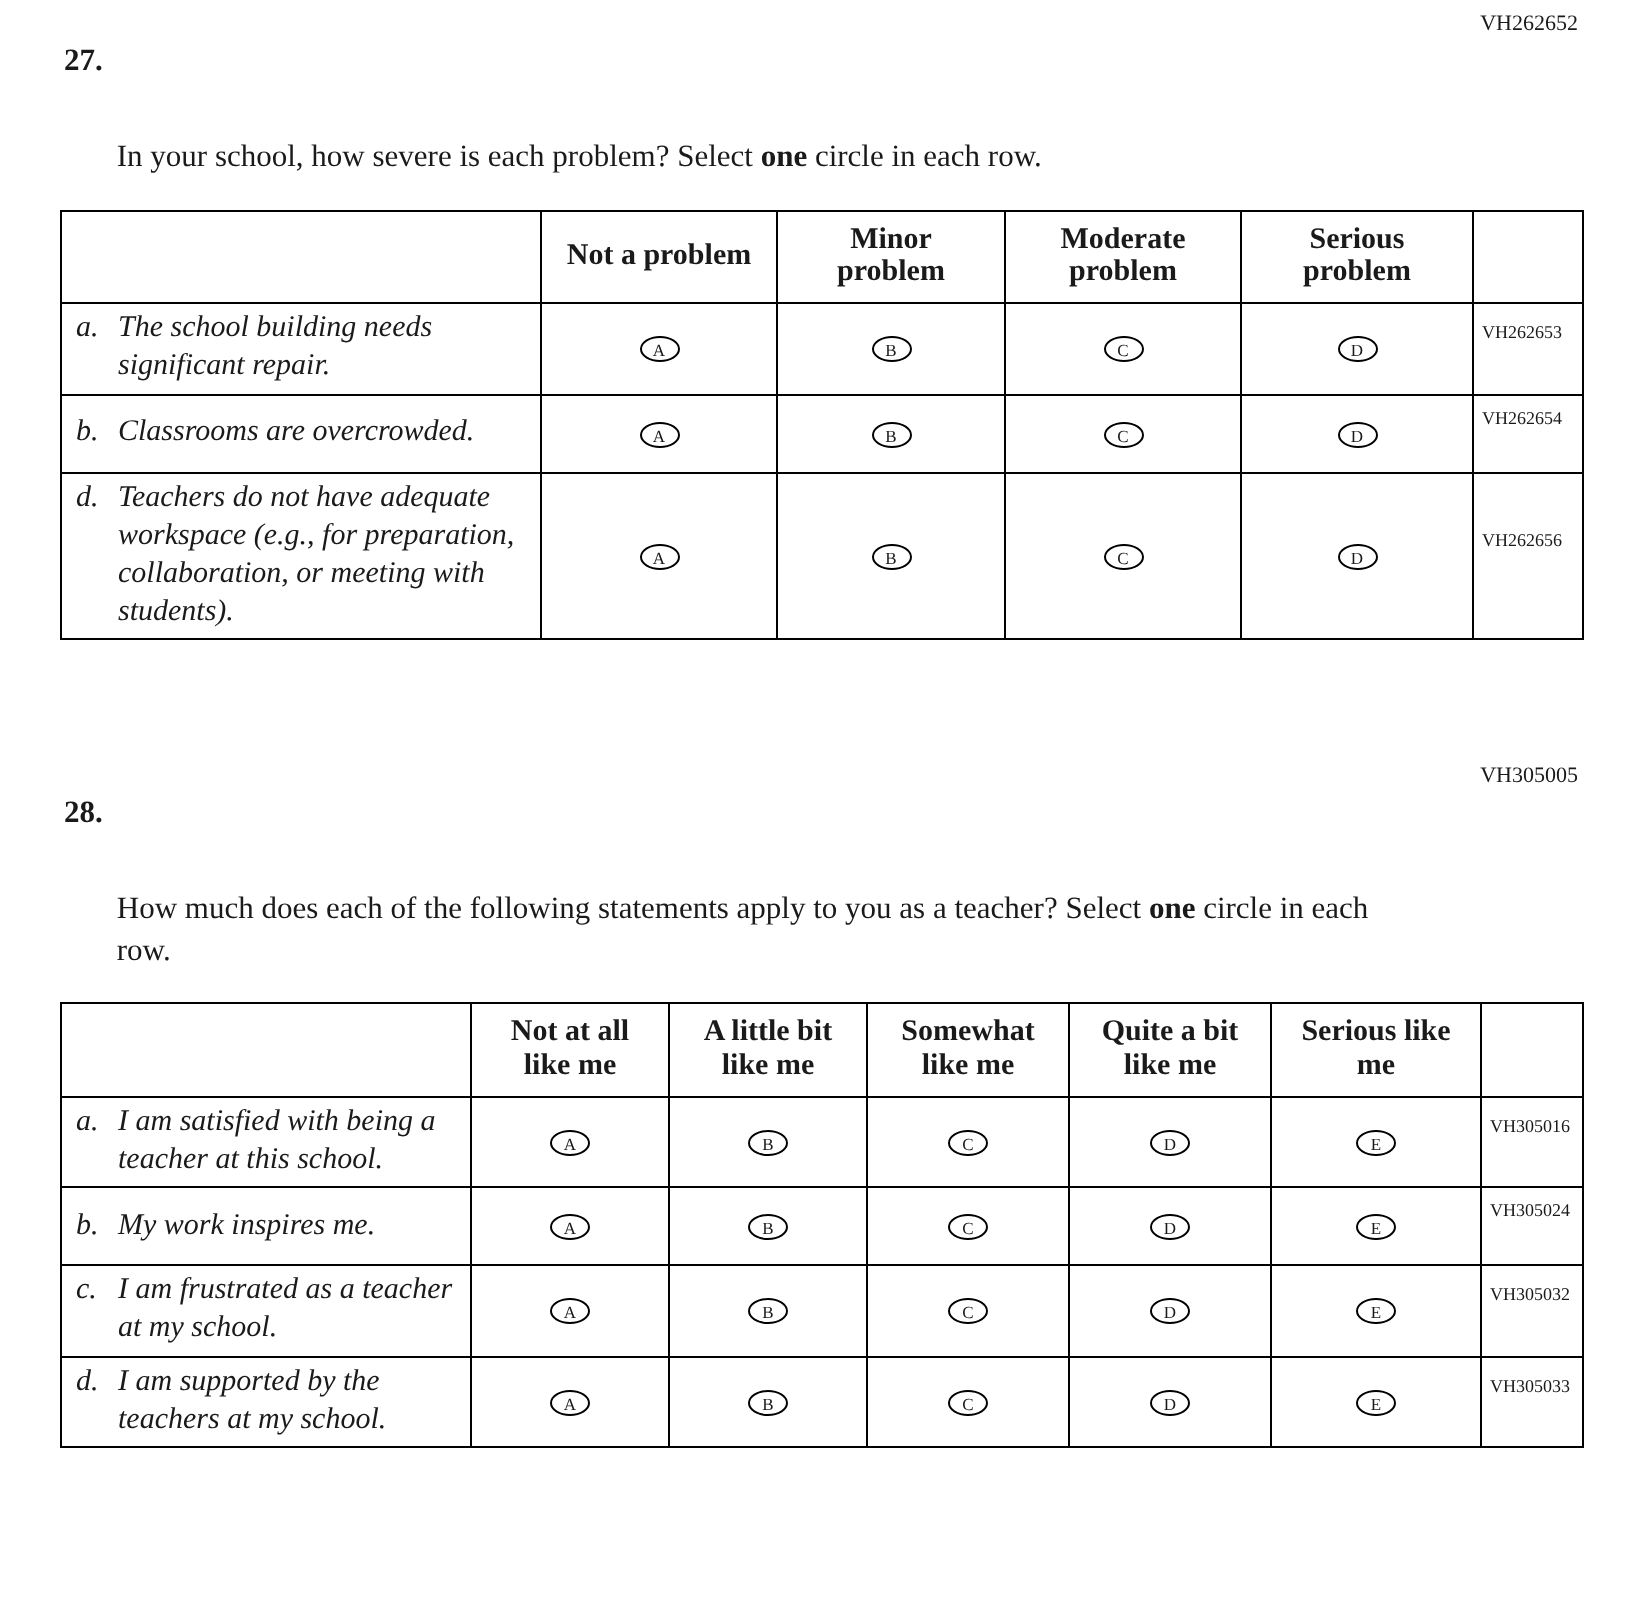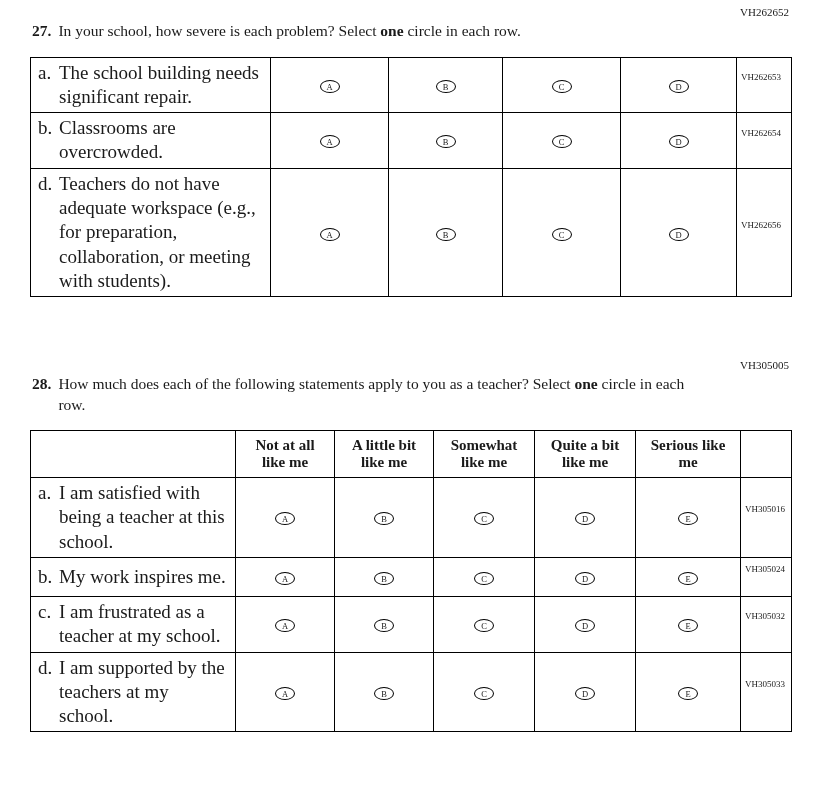--- a/index.html
+++ b/index.html
@@ -18,21 +18,21 @@
     padding-right: 2px;
   }
   .prompt {
     display: flex;
     gap: 7px;
     font-size: 15.5px;
     line-height: 1.32;
     margin: 3px 0 15px 2px;
   }
   .qnum { font-weight: bold; white-space: nowrap; text-align: center; }
-  .qtext { max-width: 640px; }
+  .qtext { max-width: 640px; margin-top: 48px; }
   .b { font-weight: bold; }
 
   table.qtable {
     border-collapse: collapse;
     table-layout: fixed;
     width: 761px;
   }
   .qtable th, .qtable td { border: 1.5px solid #000; }
 
   th.opt-head, th.corner, th.code-head {
@@ -40,23 +40,24 @@
     font-weight: bold;
     text-align: center;
     vertical-align: middle;
     padding: 6px 2px;
     line-height: 1.12;
   }
   .hl { display: block; }
 
   td.label-cell {
     padding: 3px 6px 3px 7px;
-    font-size: 19px;
+    font-size: 15px;
     line-height: 1.28;
     vertical-align: middle;
+    font-style: italic;
   }
   .ltr { display: inline-block; width: 21px; vertical-align: top; }
   .lbl { display: inline-block; width: calc(100% - 23px); vertical-align: top; }
 
   td.opt { text-align: center; vertical-align: middle; padding: 10px 0; }
   .circle {
     display: inline-block;
     width: 20px; height: 13px;
     border: 1px solid #000;
     border-radius: 50%;
@@ -91,20 +92,40 @@
     <table class="qtable">
       <colgroup>
         <col style="width:240px">
           <col style="width:118px">
           <col style="width:114px">
         <col style="width:118px">
           <col style="width:116px">
           <col style="width:55px">
       </colgroup>
       <tbody>
+          <tr>
+        <th class="corner"></th>
+        <th class="opt-head">
+          <span class="hl">Not a problem</span>
+              <span class="hl"></span>
+        </th>
+        <th class="opt-head">
+          <span class="hl">Minor</span>
+              <span class="hl">problem</span>
+        </th>
+        <th class="opt-head">
+          <span class="hl">Moderate</span>
+              <span class="hl">problem</span>
+        </th>
+        <th class="opt-head">
+          <span class="hl">Serious</span>
+              <span class="hl">problem</span>
+        </th>
+        <th class="code-head"></th>
+      </tr>
 
       <tr>
         <td class="label-cell"><span class="ltr">a.</span><span class="lbl">The school building needs significant repair.</span></td>
         <td class="opt"><span class="circle">A</span></td>
         <td class="opt"><span class="circle">B</span></td>
         <td class="opt"><span class="circle">C</span></td>
         <td class="opt"><span class="circle">D</span></td>
         <td class="code-cell">VH262653</td>
       </tr>
 

